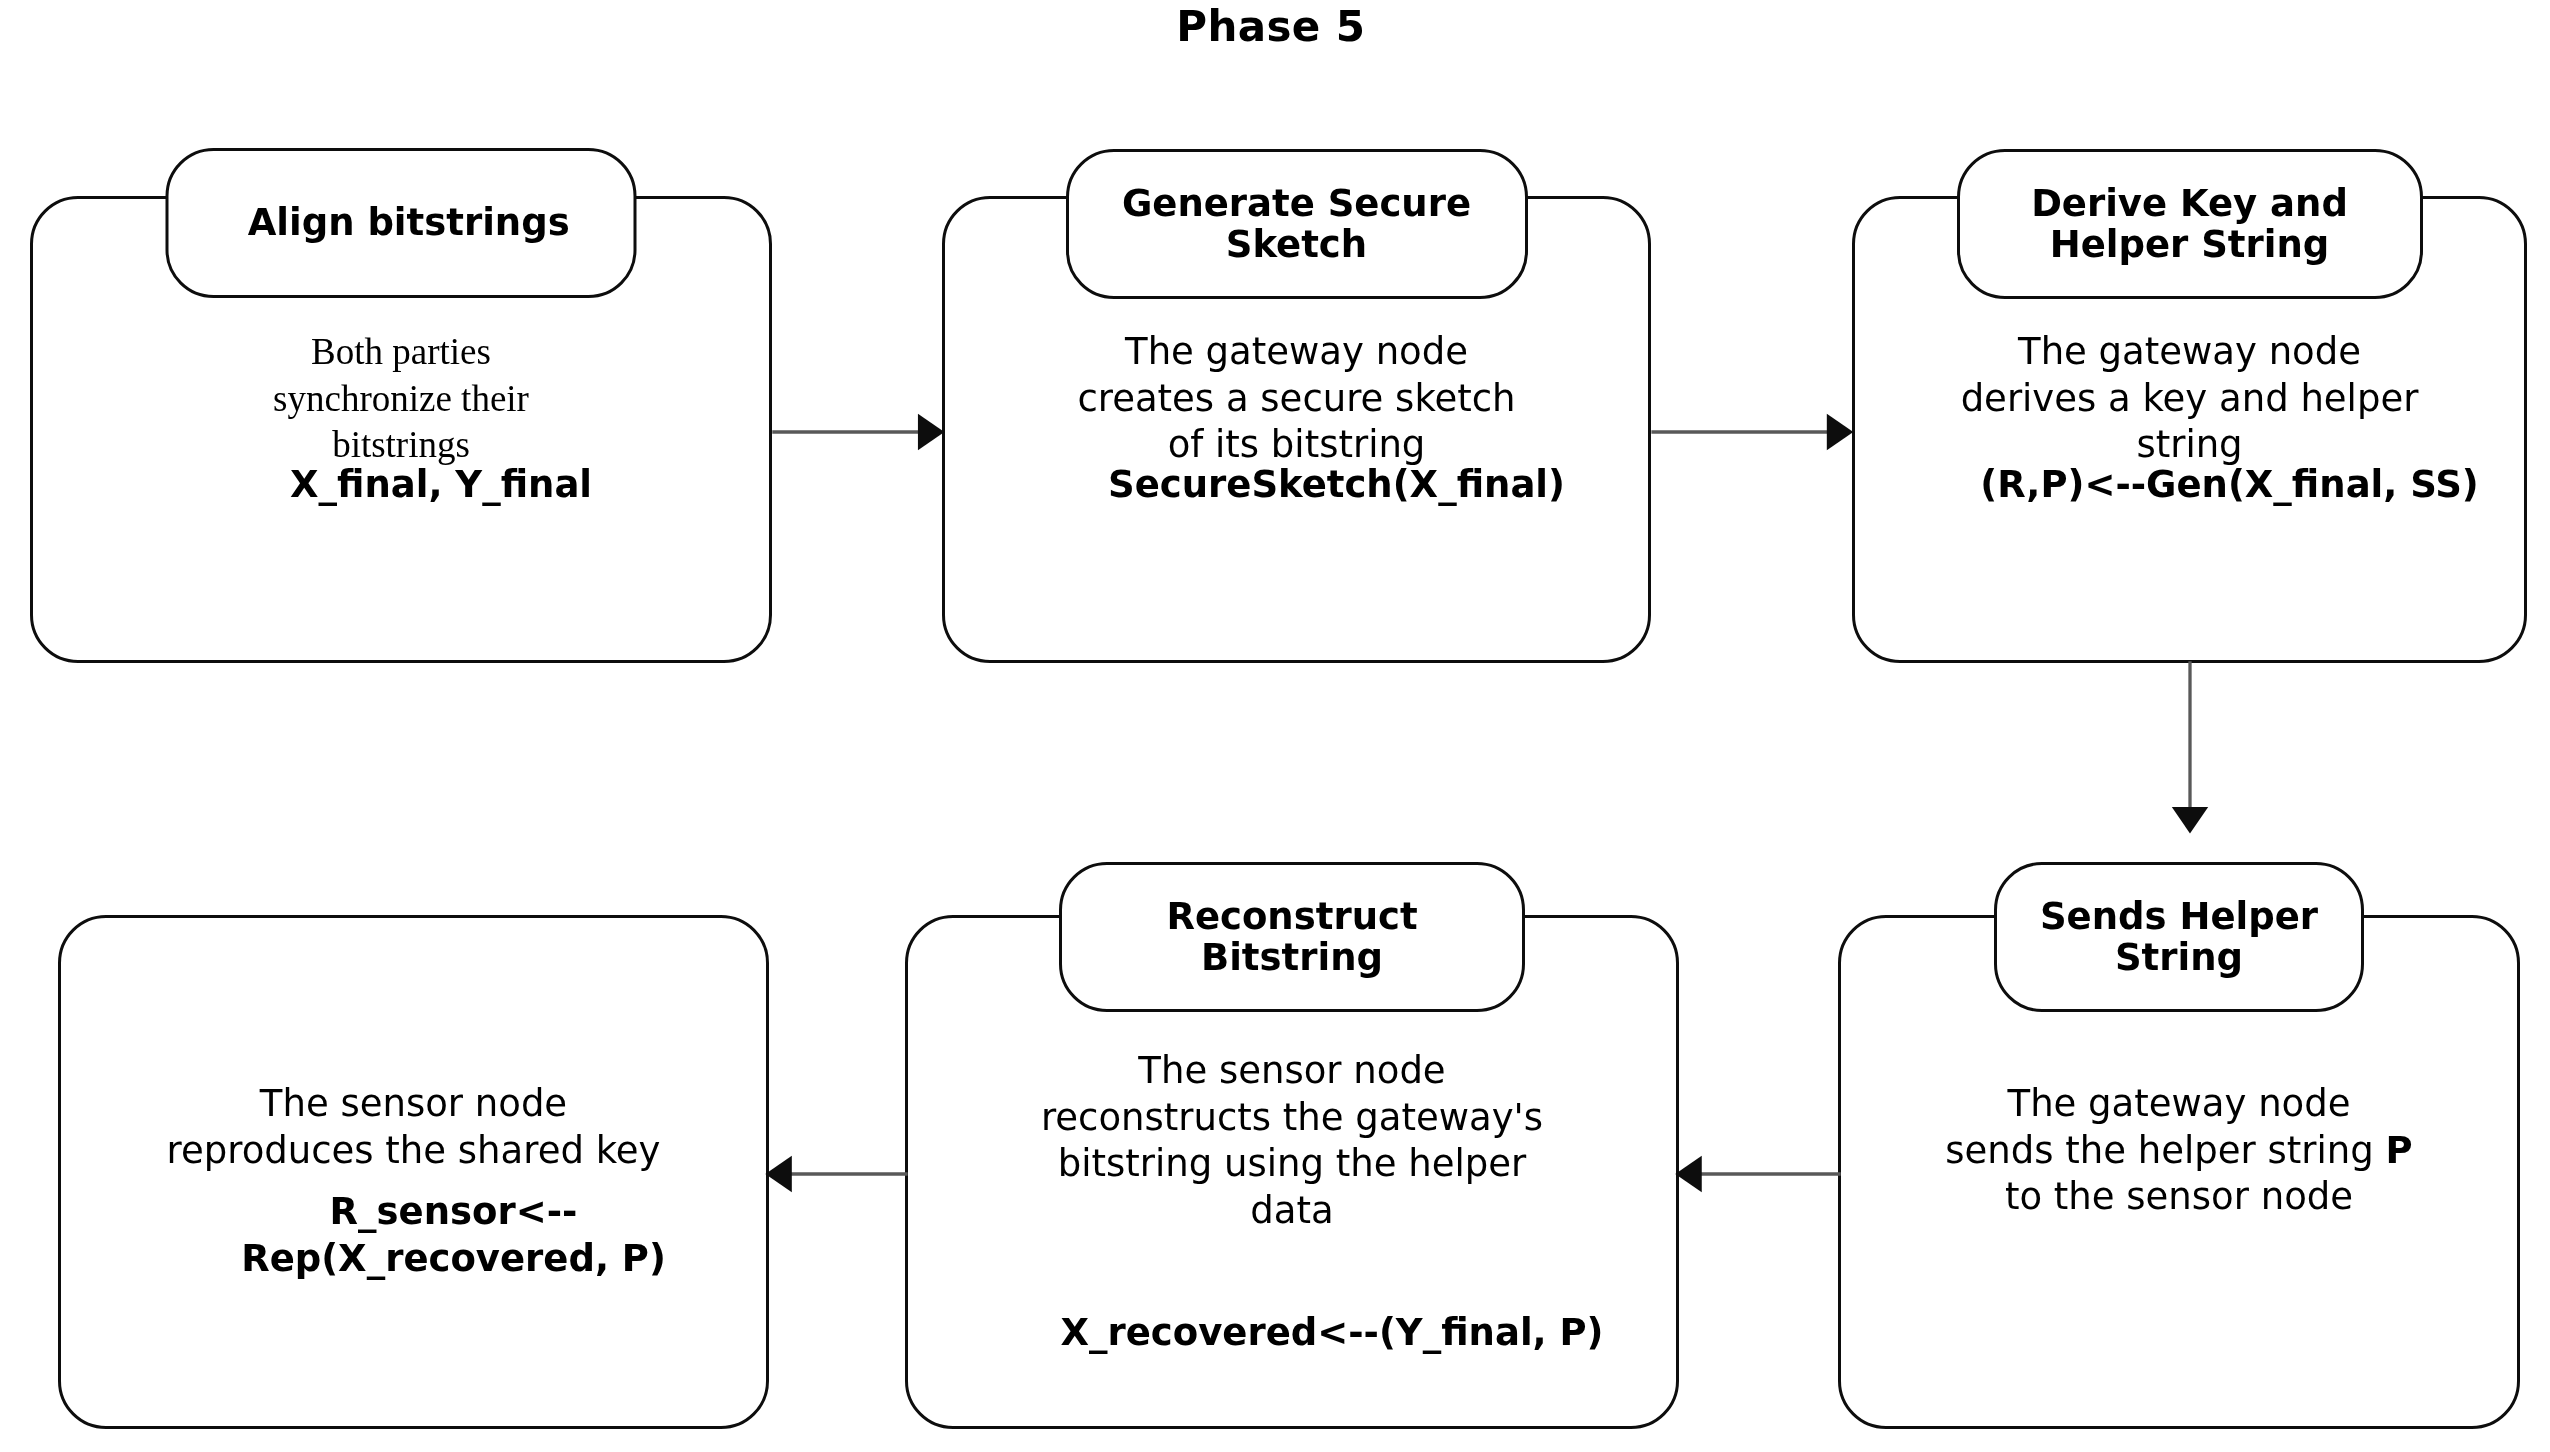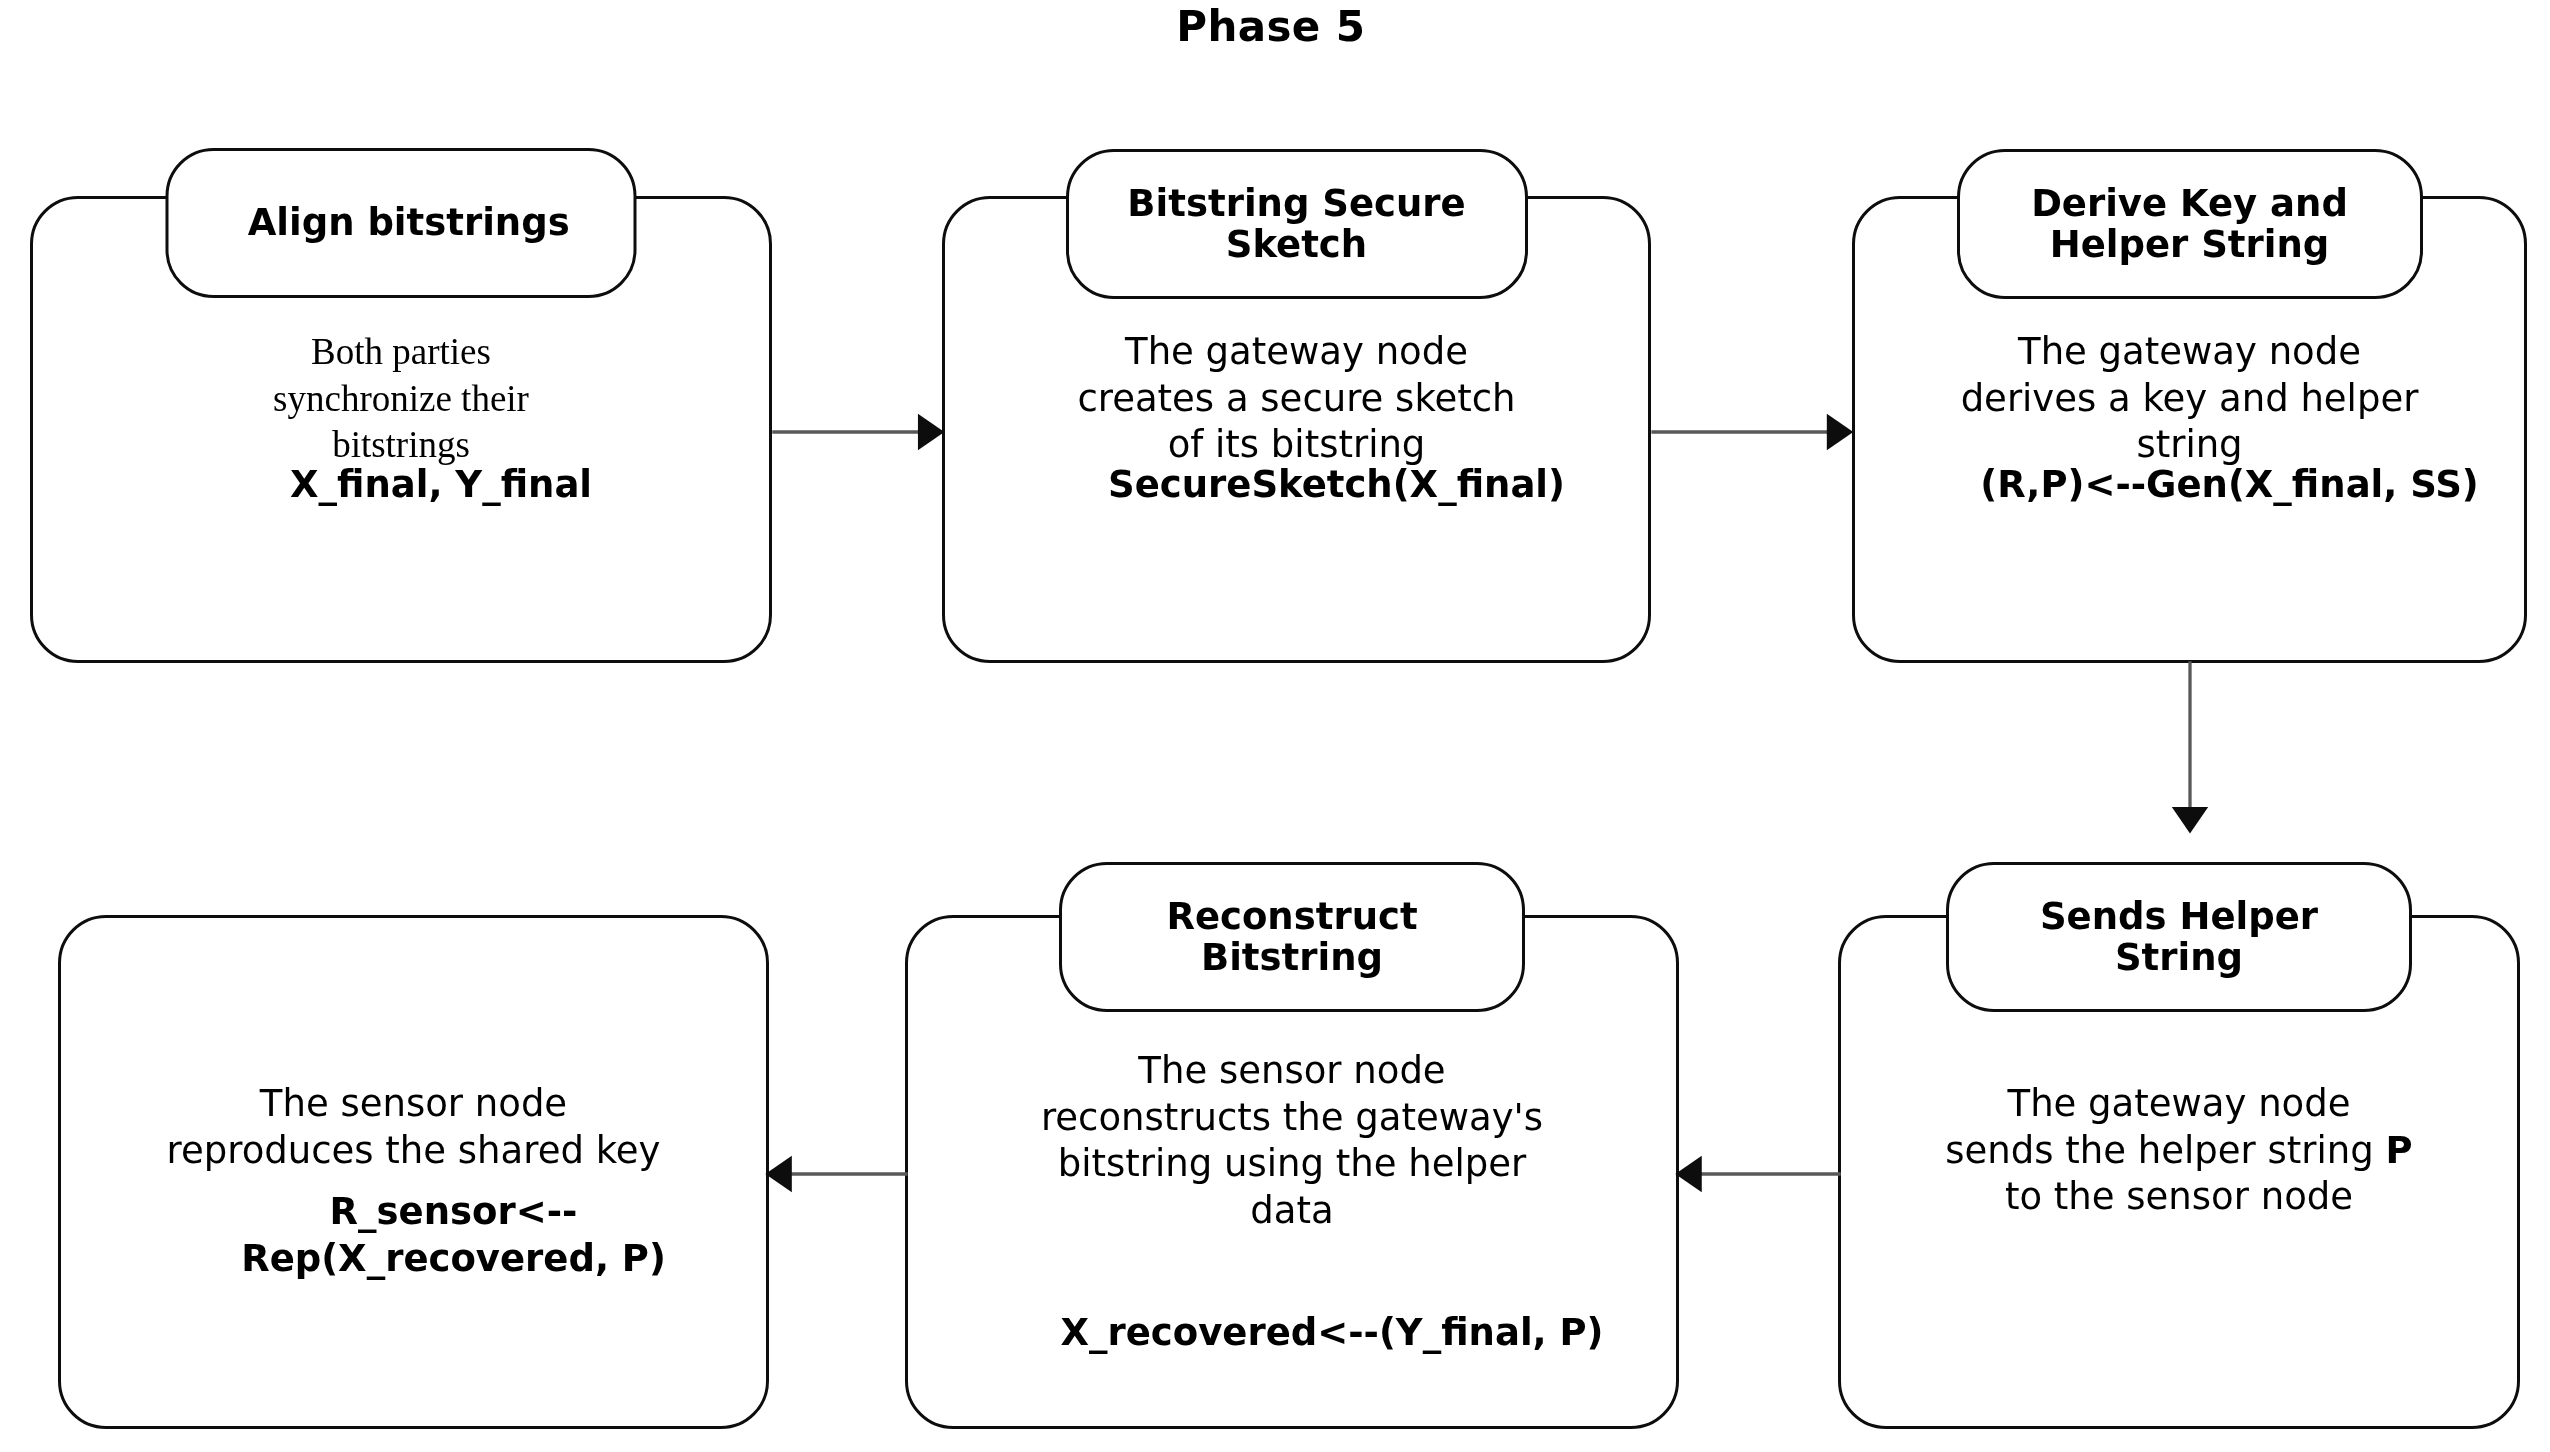--- a/index.html
+++ b/index.html
@@ -55,21 +55,21 @@
   #node-sketch .text{top:133px;}
   #node-sketch .formula{top:266px;}
 
   #node-derive{left:1852px;top:196px;width:675px;height:467px;}
   #node-derive .pill{top:-47px;width:466px;height:150px;}
   #node-derive .text{top:133px;}
   #node-derive .formula{top:266px;}
 
   
   #node-sends{left:1838px;top:915px;width:682px;height:514px;}
-  #node-sends .pill{top:-53px;width:466px;height:150px;}
+  #node-sends .pill{top:-53px;width:370px;height:150px;}
   #node-sends .text{top:166px;}
 
   #node-reconstruct{left:905px;top:915px;width:774px;height:514px;}
   #node-reconstruct .pill{top:-53px;width:466px;height:150px;}
   #node-reconstruct .text{top:133px;}
   #node-reconstruct .formula{top:395px;}
 
   #node-reproduce{left:58px;top:915px;width:711px;height:514px;}
   #node-reproduce .pill{top:-53px;width:466px;height:150px;}
   #node-reproduce .text{top:166px;}
@@ -90,21 +90,21 @@
   <div class="body"></div>
   <div class="pill">Align bitstrings</div>
   <div class="text">Both parties
 synchronize their
 bitstrings</div>
   <div class="formula">X_final, Y_final</div>
 </div>
 
 <div class="node" id="node-sketch">
   <div class="body"></div>
-  <div class="pill">Bitstring Secure
+  <div class="pill">Generate Secure
 Sketch</div>
   <div class="text">The gateway node
 creates a secure sketch
 of its bitstring</div>
   <div class="formula">SecureSketch(X_final)</div>
 </div>
 
 <div class="node" id="node-derive">
   <div class="body"></div>
   <div class="pill">Derive Key and

